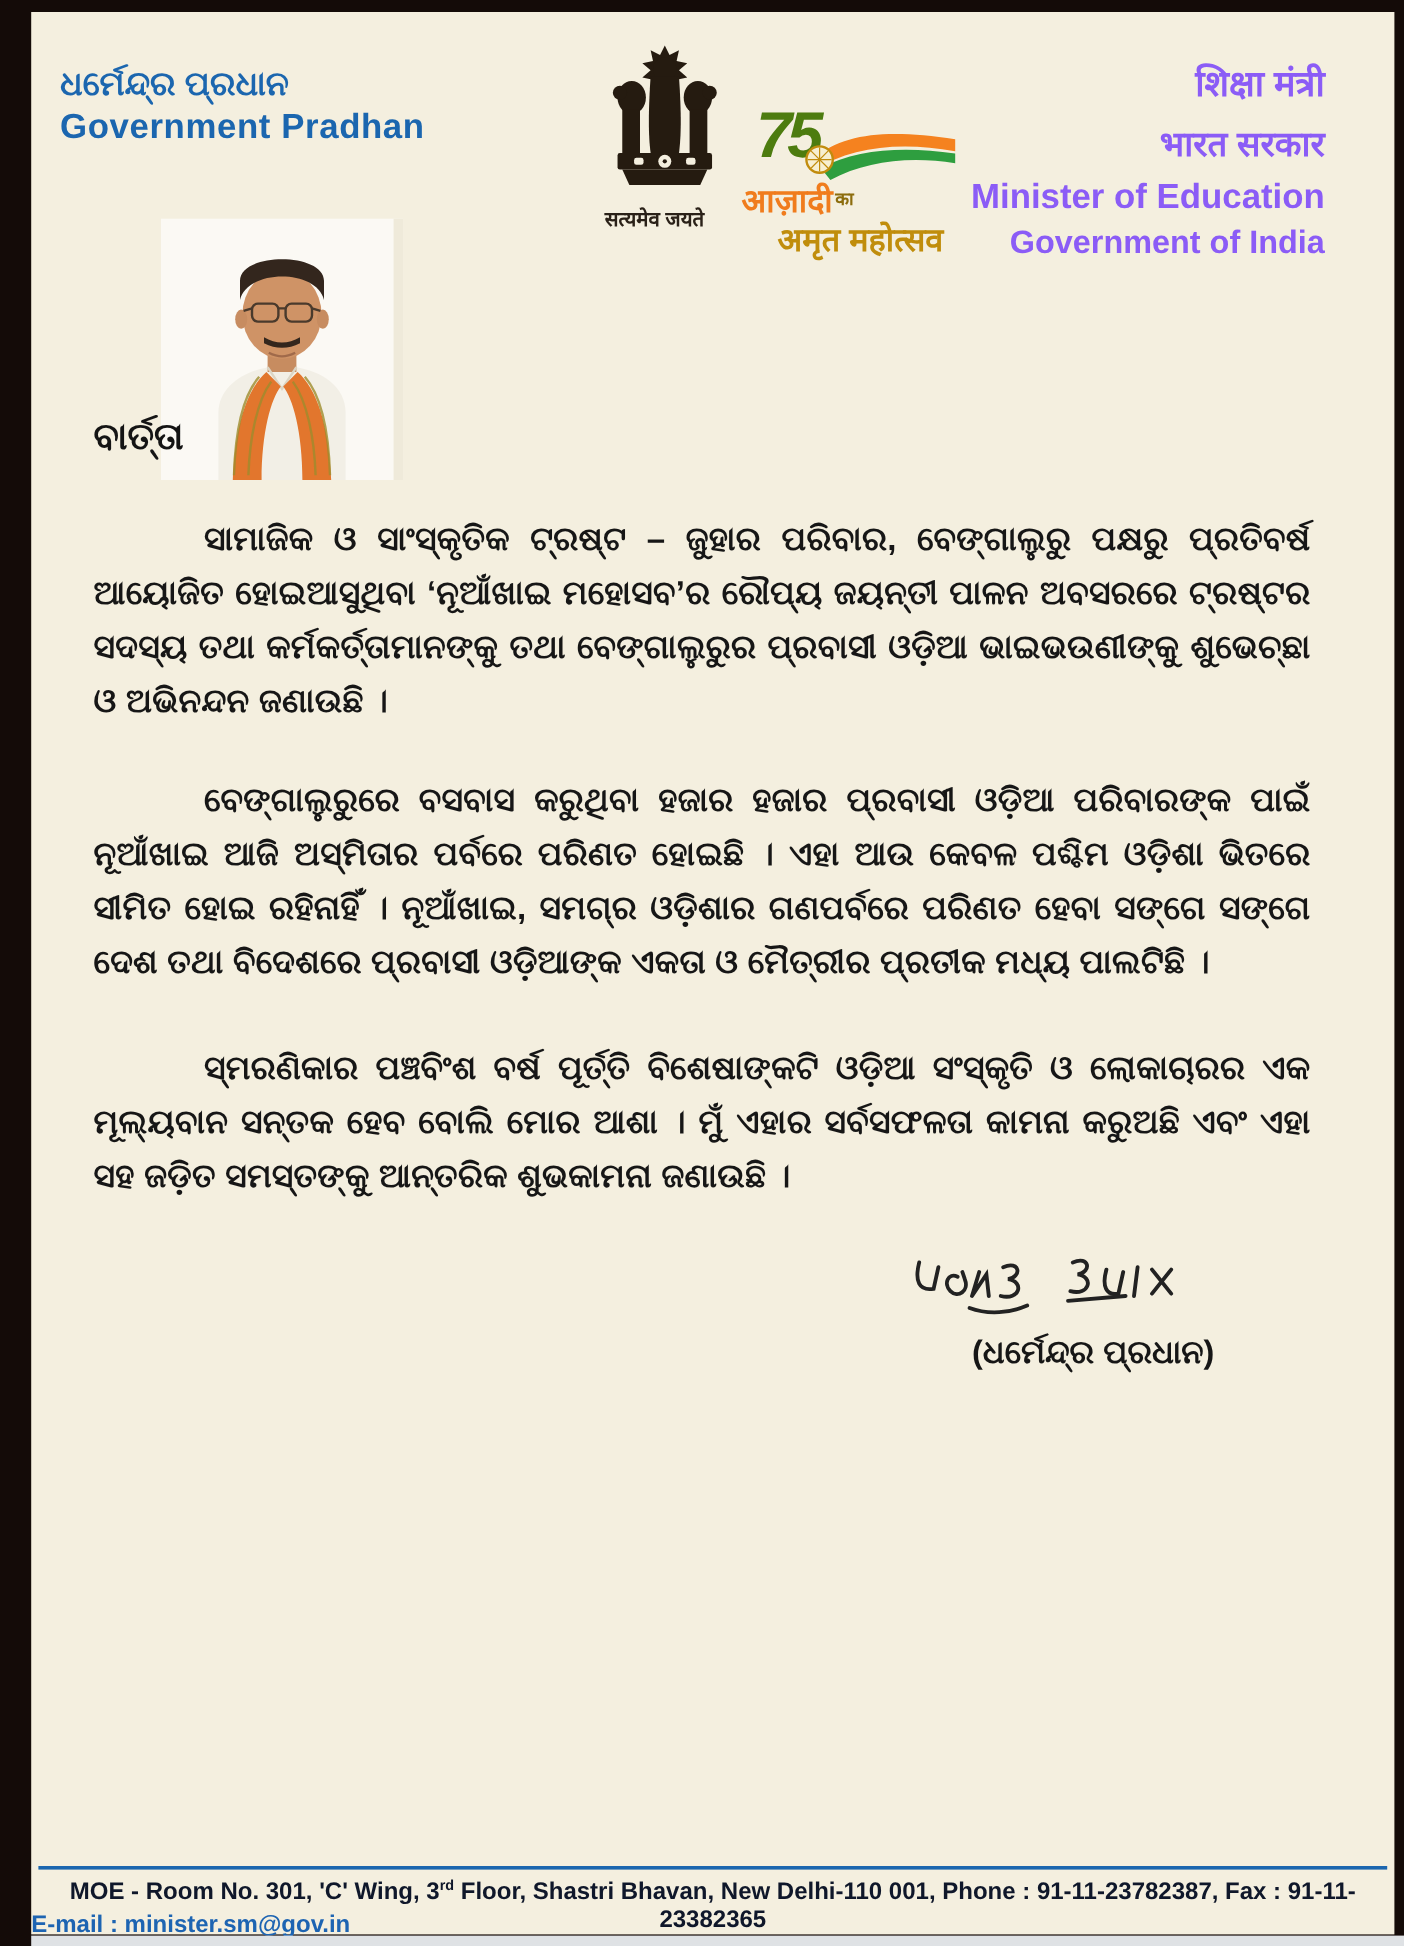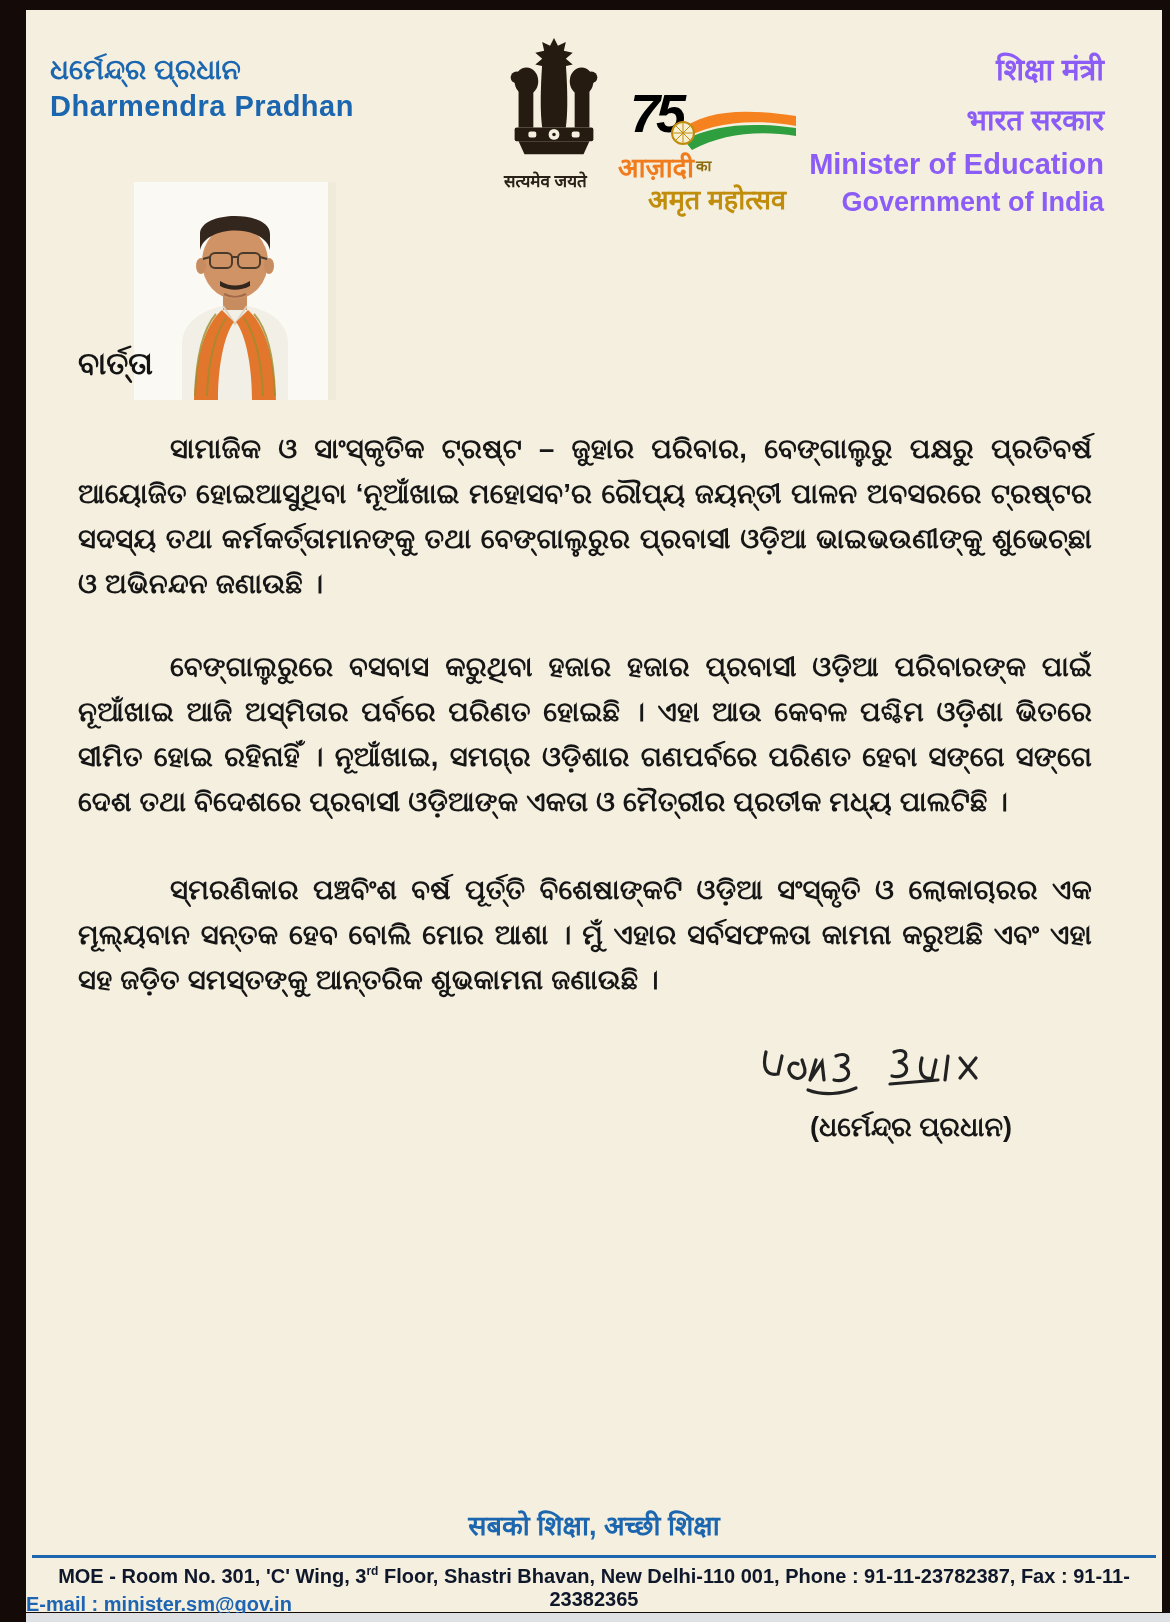--- a/index.html
+++ b/index.html
@@ -26,21 +26,21 @@
   .hdr-left .l1 { font-weight:bold; font-size:30px; letter-spacing:1px; }
   .hdr-left .l2 { font-weight:bold; font-size:28px; }
   .hdr-left .l3 { font-weight:bold; font-size:29px; letter-spacing:0.5px; }
 
   .emblem-box { left:478px; top:26px; width:116px; }
   .emblem-caption { font-weight:bold; font-size:17px; color:#2a2118; margin-top:3px; }
 
   .azadi { left:592px; top:78px; width:190px; height:116px; }
   .azadi .seventyfive {
     position:absolute; left:12px; top:-6px;
-    font-weight:bold; font-style:italic; font-size:54px; color:#000000;
+    font-weight:bold; font-style:italic; font-size:54px; color:#4d7c0f;
     letter-spacing:-4px;
   }
   .azadi .flagwave { position:absolute; left:52px; top:18px; }
   .azadi .t1 { position:absolute; left:0px; top:60px; font-weight:bold; font-size:27px; color:#f07c1d; }
   .azadi .t1 .ka { font-size:15px; color:#8c6d0e; font-weight:bold; vertical-align:6px; margin-left:2px;}
   .azadi .t2 { position:absolute; left:30px; top:92px; font-weight:bold; font-size:27px; color:#c08d0c; }
 
   .hdr-right { left:762px; top:38px; width:316px; text-align:right; color:#8b5cf6; }
   .hdr-right .r1 { font-weight:bold; font-size:30px; margin-bottom:10px; }
   .hdr-right .r2 { font-weight:bold; font-size:29px; margin-bottom:10px; }
@@ -85,21 +85,21 @@
     font-weight:bold; font-size:20px; color:#1d64b2;
   }
 </style>
 </head>
 <body>
 
 <div class="page">
 
   <div class="abs hdr-left">
     <div class="l2">ଧର୍ମେନ୍ଦ୍ର ପ୍ରଧାନ</div>
-    <div class="l3">Dharmendra Pradhan</div>
+    <div class="l3">Government Pradhan</div>
   </div>
 
   <div class="abs emblem-box">
     <svg width="100" height="126" viewBox="0 0 100 128">
       <g fill="#251b10">
         <path d="M50,2 l4,8 8,-4 -2,9 9,2 -7,6 7,6 -9,2 2,9 -8,-4 -4,8 -4,-8 -8,4 2,-9 -9,-2 7,-6 -7,-6 9,-2 -2,-9 8,4 z"></path>
         <circle cx="50" cy="22" r="10"></circle>
         <path d="M38,28 C36,58 36,78 38,93 L62,93 C64,78 64,58 62,28 Z"></path>
         <ellipse cx="22" cy="46" rx="12" ry="14"></ellipse>
         <circle cx="12" cy="42" r="6"></circle>
@@ -186,20 +186,19 @@
       <path d="M56,68 C72,74 90,72 104,66"></path>
       <path d="M142,30 C156,24 158,38 146,40 C160,42 156,58 140,54"></path>
       <path d="M170,36 C166,50 170,58 180,56 L184,38"></path>
       <path d="M196,34 L193,58"></path>
       <path d="M208,36 L224,56 M224,36 L208,56"></path>
       <path d="M138,62 L186,58"></path>
     </g>
   </svg>
   <div class="abs sig-name">(ଧର୍ମେନ୍ଦ୍ର ପ୍ରଧାନ)</div>
 
-  <div class="abs slogan">सबको शिक्षा, अच्छी शिक्षा</div>
   <div class="abs rule"></div>
   <div class="abs footer1"><span>MOE - Room No. 301, 'C' Wing, 3</span><sup>rd</sup><span> Floor, Shastri Bhavan, New Delhi-110 001, Phone : 91-11-23782387,  Fax : 91-11-23382365</span></div>
   <div class="abs footer2">E-mail : minister.sm@gov.in</div>
 
 </div>
 
 <div class="bottom-strip"></div>
 
 </body></html>

